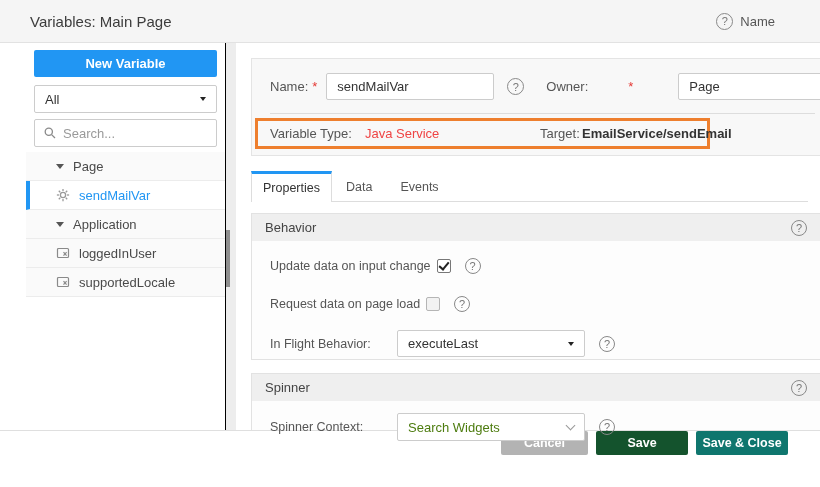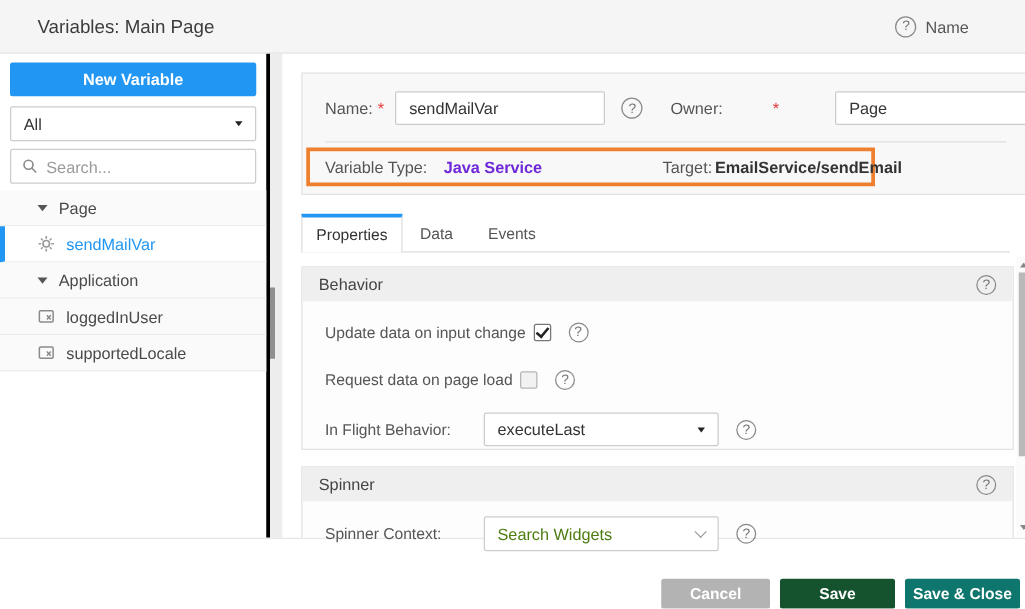--- a/index.html
+++ b/index.html
@@ -12,21 +12,21 @@
   .title { font-size:15px; color:#3c3c3c; }
   .help-wrap { margin-left:auto; display:flex; align-items:center; gap:7px; color:#555; font-size:13px; cursor:pointer; }
 
   .q { width:17px; height:17px; min-width:17px; border:1px solid #898989; border-radius:50%; color:#777;
        font-size:11px; display:inline-flex; align-items:center; justify-content:center; background:transparent; }
 
   
   .bodyrow { display:flex; height:387px; }
 
   
-  .sidebar { width:216px; background:#fff; border-right:3px solid #000000; display:flex; flex-direction:column; }
+  .sidebar { width:200px; background:#fff; border-right:1px solid #000000; display:flex; flex-direction:column;margin-left:26px; }
   .side-top { padding:7px 8px 0 8px; }
   .btn-new { height:27px; background:#2196f3; color:#fff; font-size:13px; font-weight:700; border-radius:2px;
              display:flex; align-items:center; justify-content:center; cursor:pointer; }
   .side-select { margin-top:8px; height:28px; border:1px solid #ccc; border-radius:2px; background:#fff;
                  display:flex; align-items:center; justify-content:space-between; padding:0 10px; font-size:13px; color:#333; cursor:pointer; }
   .side-search { margin-top:6px; height:28px; border:1px solid #ccc; border-radius:2px; background:#fff;
                  display:flex; align-items:center; padding:0 8px; gap:6px; }
   .side-search input { border:none; outline:none; font-size:13px; width:150px; color:#1d4ed8; font-family:"Liberation Sans",sans-serif; }
   .side-search input::placeholder { color:#9a9a9a; }
 
@@ -53,21 +53,21 @@
                font-size:13px; color:#333; outline:none; margin-left:6px; font-family:"Liberation Sans",sans-serif; }
   .sel { height:27px; border:1px solid #ccc; border-radius:2px; background:#fff; display:flex; align-items:center;
          justify-content:space-between; padding:0 10px; font-size:13px; color:#333; cursor:pointer; }
   .owner-sel { width:188px; margin-left:6px; }
   .form-row1 .q { margin-left:13px; }
   .owner-group { margin-left:22px; display:flex; align-items:center;gap:36px; }
   .divider { border-top:1px solid #ddd; margin:13px 18px 0 18px; }
   .orange-box { position:absolute; left:3px; top:59px; width:455px; height:31px; border:3px solid #ee7f2e;
                 display:flex; align-items:center; font-size:13px; color:#555; }
   .orange-box .lbl { margin-left:12px; }
-  .orange-box .val { font-weight:700; color:#6d28d9; margin-left:13px; }
+  .orange-box .val { font-weight:400; color:#ef4444; margin-left:13px; }
   .tg-label { position:absolute; left:282px; }
   .tg-value { position:absolute; left:324px; font-weight:700; color:#333; }
 
   
   .tabs { position:absolute; left:15px; right:12px; top:129px; height:30px; display:flex; align-items:flex-end; border-bottom:1px solid #ddd; }
   .tab { height:29px; display:flex; align-items:center; padding:0 14px; font-size:12.5px; color:#555; cursor:pointer; }
   .tab.active { background:#fff; border:1px solid #ddd; border-bottom:none; border-top:3px solid #2196f3;
                 color:#333; margin-bottom:-1px; height:31px; padding:0 11px; }
 
   
@@ -91,21 +91,21 @@
   .placeholder { color:#4d7c0f; }
   .chev { width:7px; height:7px; border-right:1.5px solid #999; border-bottom:1.5px solid #999; transform:rotate(45deg); margin-top:-4px; }
 
   
   .vscroll { position:absolute; left:587px; top:162px; width:13px; height:224px; background:#fbfbfb; }
   .vthumb { position:absolute; left:1.5px; top:13px; width:10px; height:147px; background:#b9b9b9; cursor:pointer; }
   .arr-up { position:absolute; left:3px; top:5px; width:0; height:0; border-left:3.5px solid transparent; border-right:3.5px solid transparent; border-bottom:4.5px solid #868686; cursor:pointer; }
   .arr-dn { position:absolute; left:3px; bottom:5px; width:0; height:0; border-left:3.5px solid transparent; border-right:3.5px solid transparent; border-top:4.5px solid #868686; cursor:pointer; }
 
   
-  .footer { height:57px; background:#fff; border-top:1px solid #dfdfdf; display:flex; align-items:flex-end; justify-content:flex-end; padding-right:4px; gap:8px; }
+  .footer { height:57px; background:#fff; border-top:1px solid #dfdfdf; display:flex; align-items:flex-start; justify-content:flex-end; padding-right:32px; gap:8px; }
   .btn { height:24px; border-radius:2px; color:#fff; font-size:12.5px; font-weight:600; display:flex; align-items:center; justify-content:center; cursor:pointer; border:none; font-family:"Liberation Sans",sans-serif; }
   .btn-cancel { width:87px; background:#b3b3b3; }
   .btn-save { width:92px; background:#14532d; }
   .btn-saveclose { width:92px; background:#0f766e; }
 
   svg { display:block; }
 </style>
 </head>
 <body>
 

